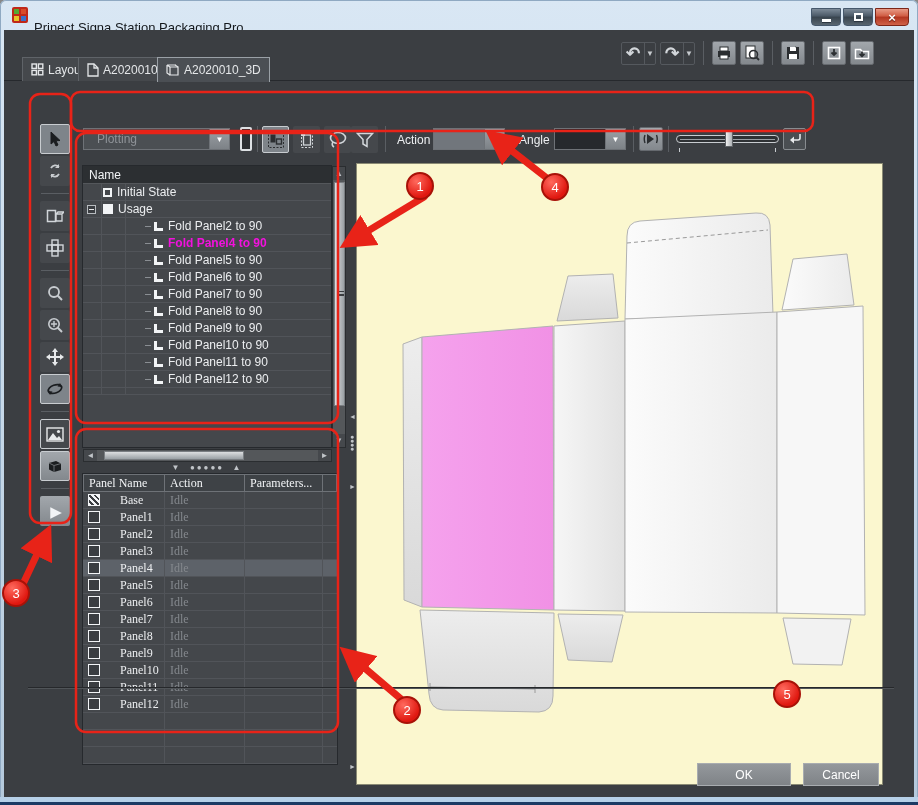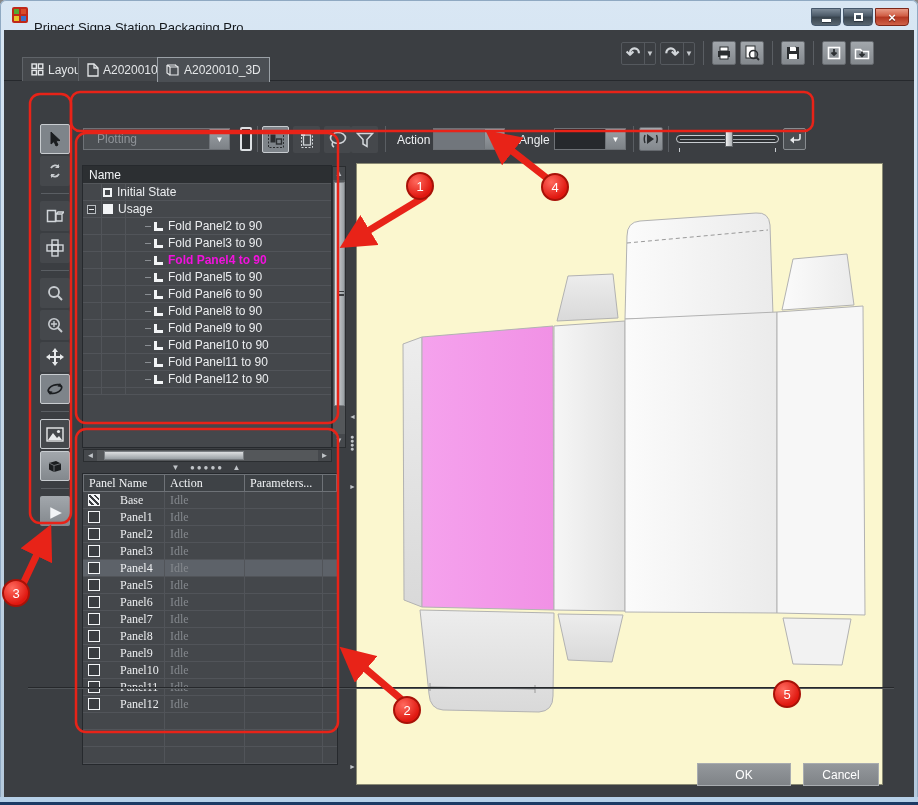--- a/index.html
+++ b/index.html
@@ -390,39 +390,39 @@
             <span class="expander"></span>
             <span style="width: 7px; flex: 0 0 auto;"></span>
             <span class="ico-sq-f"></span>
             <span class="label">Usage</span>
           </div>
           <div class="t-row" style="padding-left: 62px;">
             <span class="branch"></span>
             <span class="ico-fold"></span>
             <span class="label">Fold Panel2 to 90</span>
           </div>
-          <div class="t-row" style="padding-left: 62px;">
-            <span class="branch"></span>
-            <span class="ico-fold"></span>
-            <span class="label">Fold Panel3 to 90</span>
-          </div>
           <div class="t-row hl" style="padding-left: 62px;">
             <span class="branch"></span>
             <span class="ico-fold"></span>
             <span class="label">Fold Panel4 to 90</span>
           </div>
           <div class="t-row" style="padding-left: 62px;">
             <span class="branch"></span>
             <span class="ico-fold"></span>
             <span class="label">Fold Panel5 to 90</span>
           </div>
           <div class="t-row" style="padding-left: 62px;">
             <span class="branch"></span>
             <span class="ico-fold"></span>
             <span class="label">Fold Panel6 to 90</span>
+          </div>
+          <div class="t-row" style="padding-left: 62px;">
+            <span class="branch"></span>
+            <span class="ico-fold"></span>
+            <span class="label">Fold Panel7 to 90</span>
           </div>
           <div class="t-row" style="padding-left: 62px;">
             <span class="branch"></span>
             <span class="ico-fold"></span>
             <span class="label">Fold Panel8 to 90</span>
           </div>
           <div class="t-row" style="padding-left: 62px;">
             <span class="branch"></span>
             <span class="ico-fold"></span>
             <span class="label">Fold Panel9 to 90</span>

